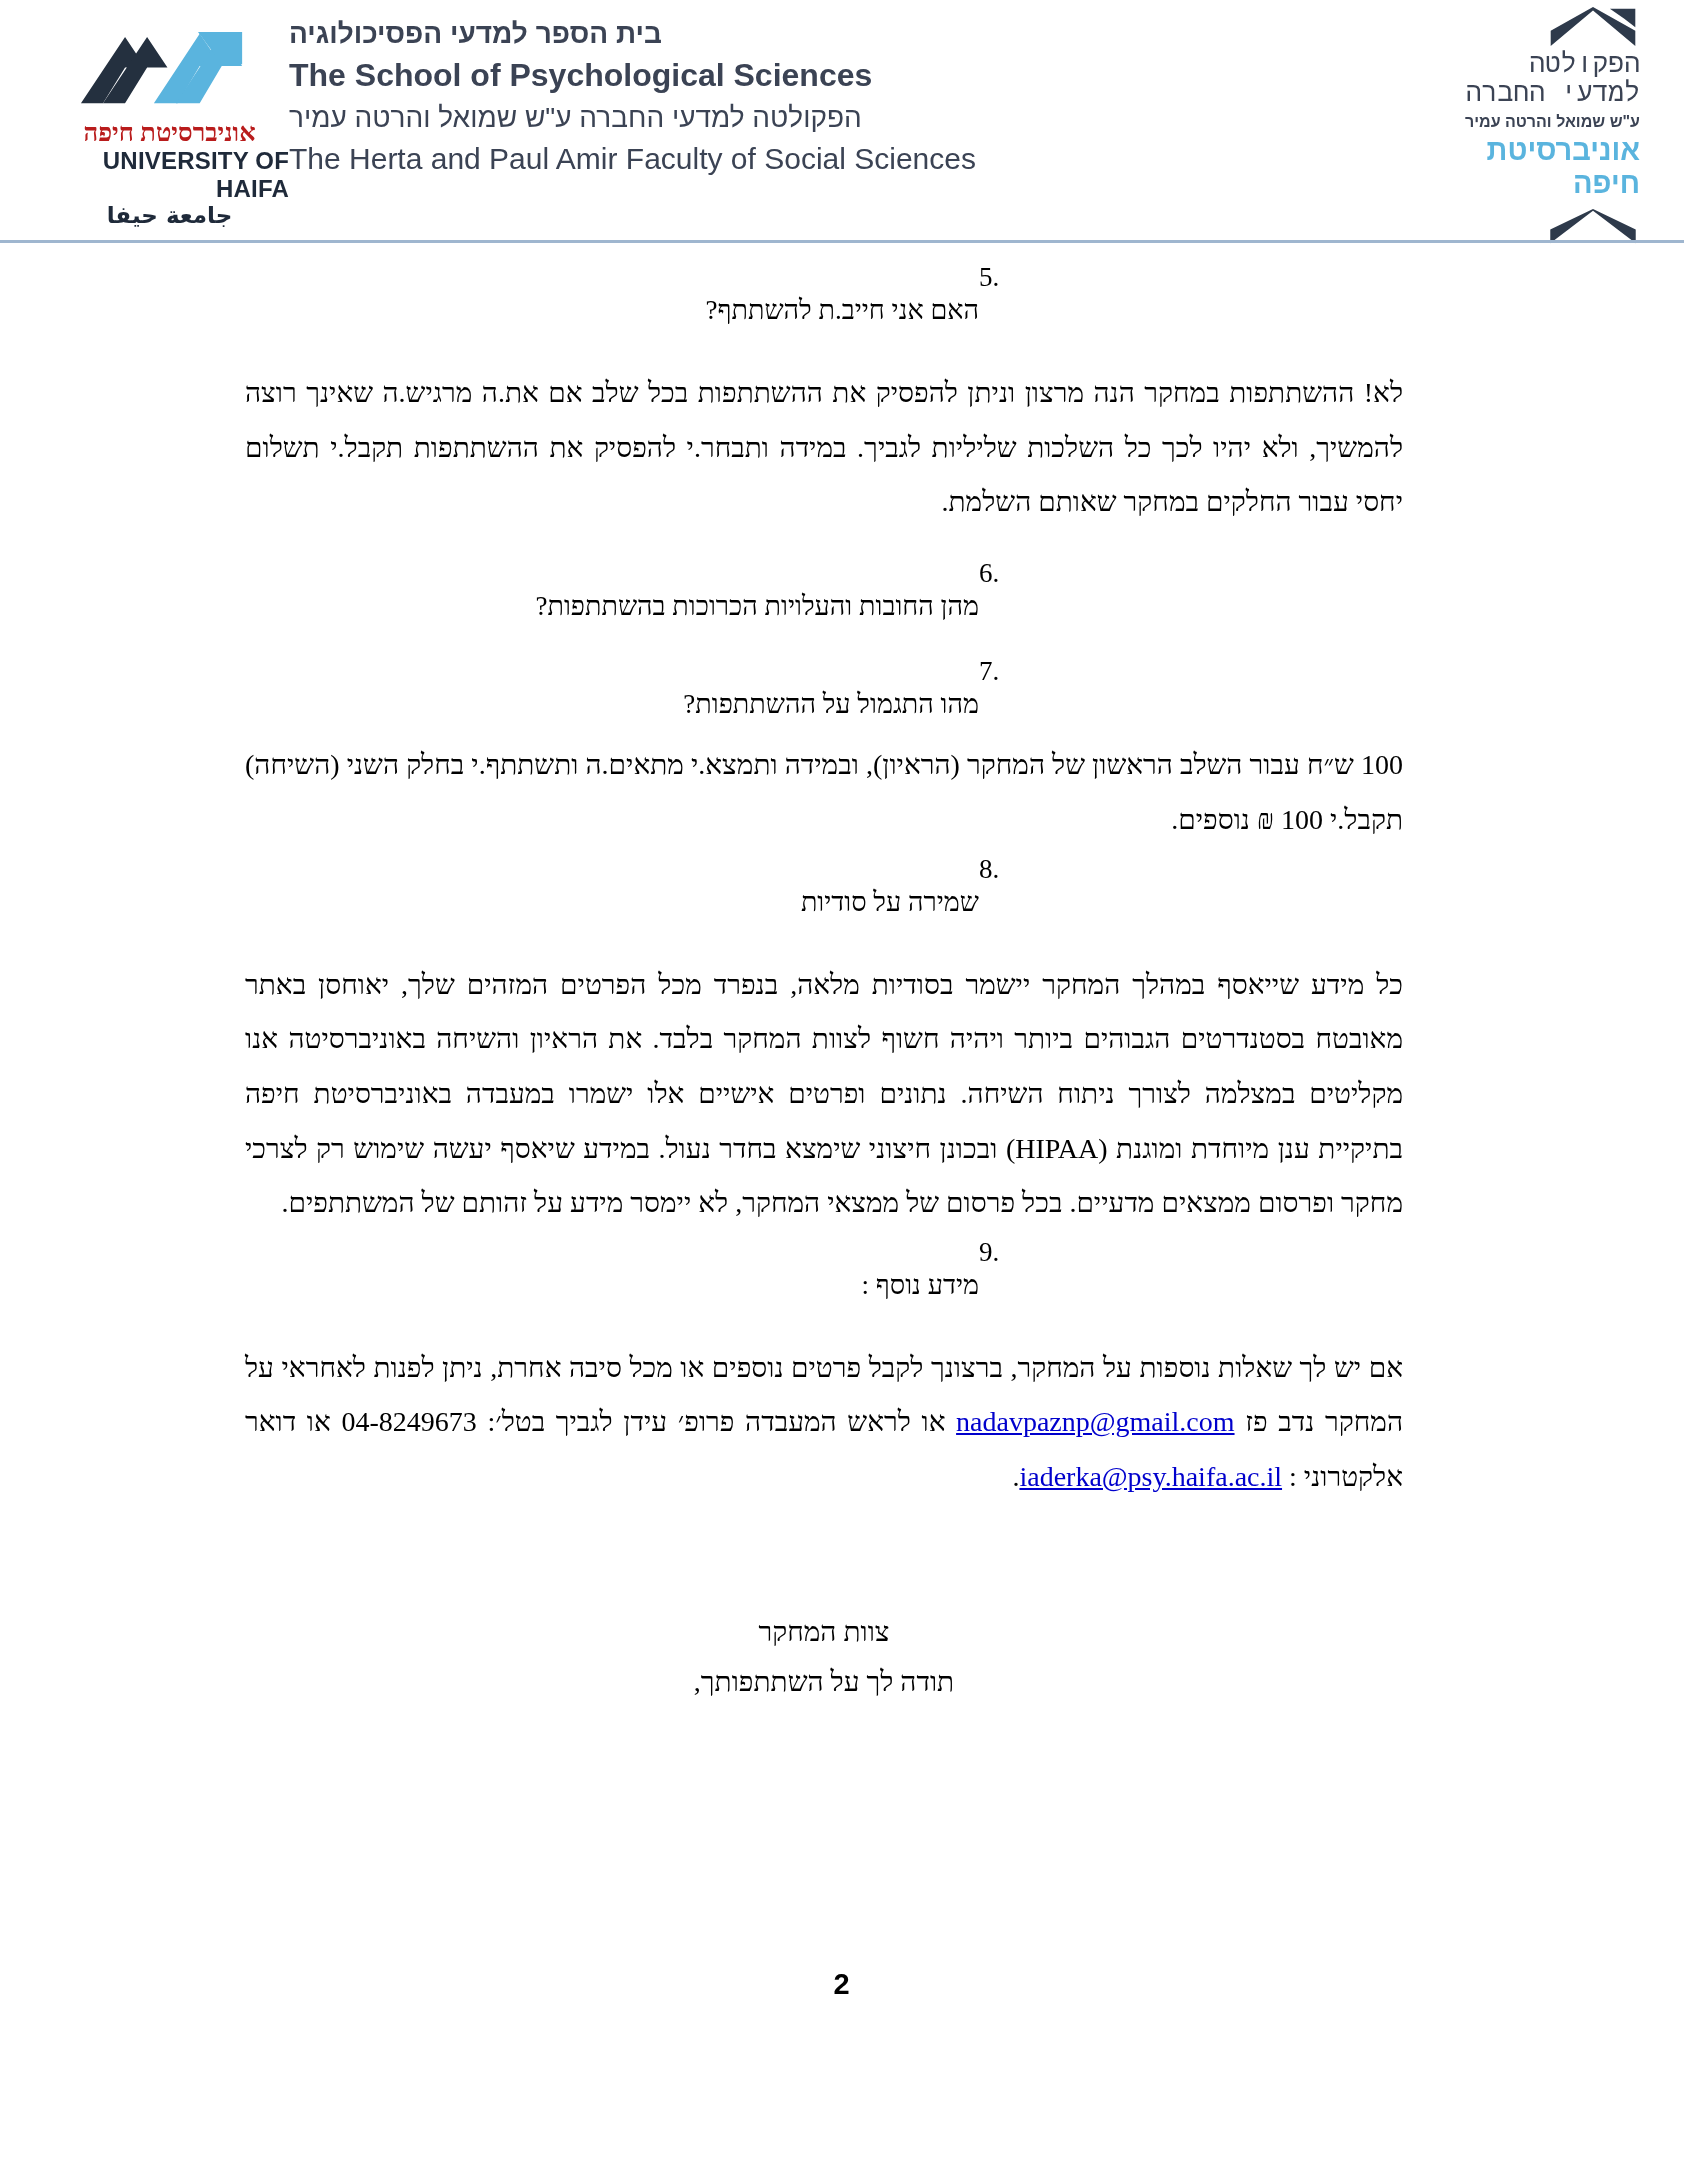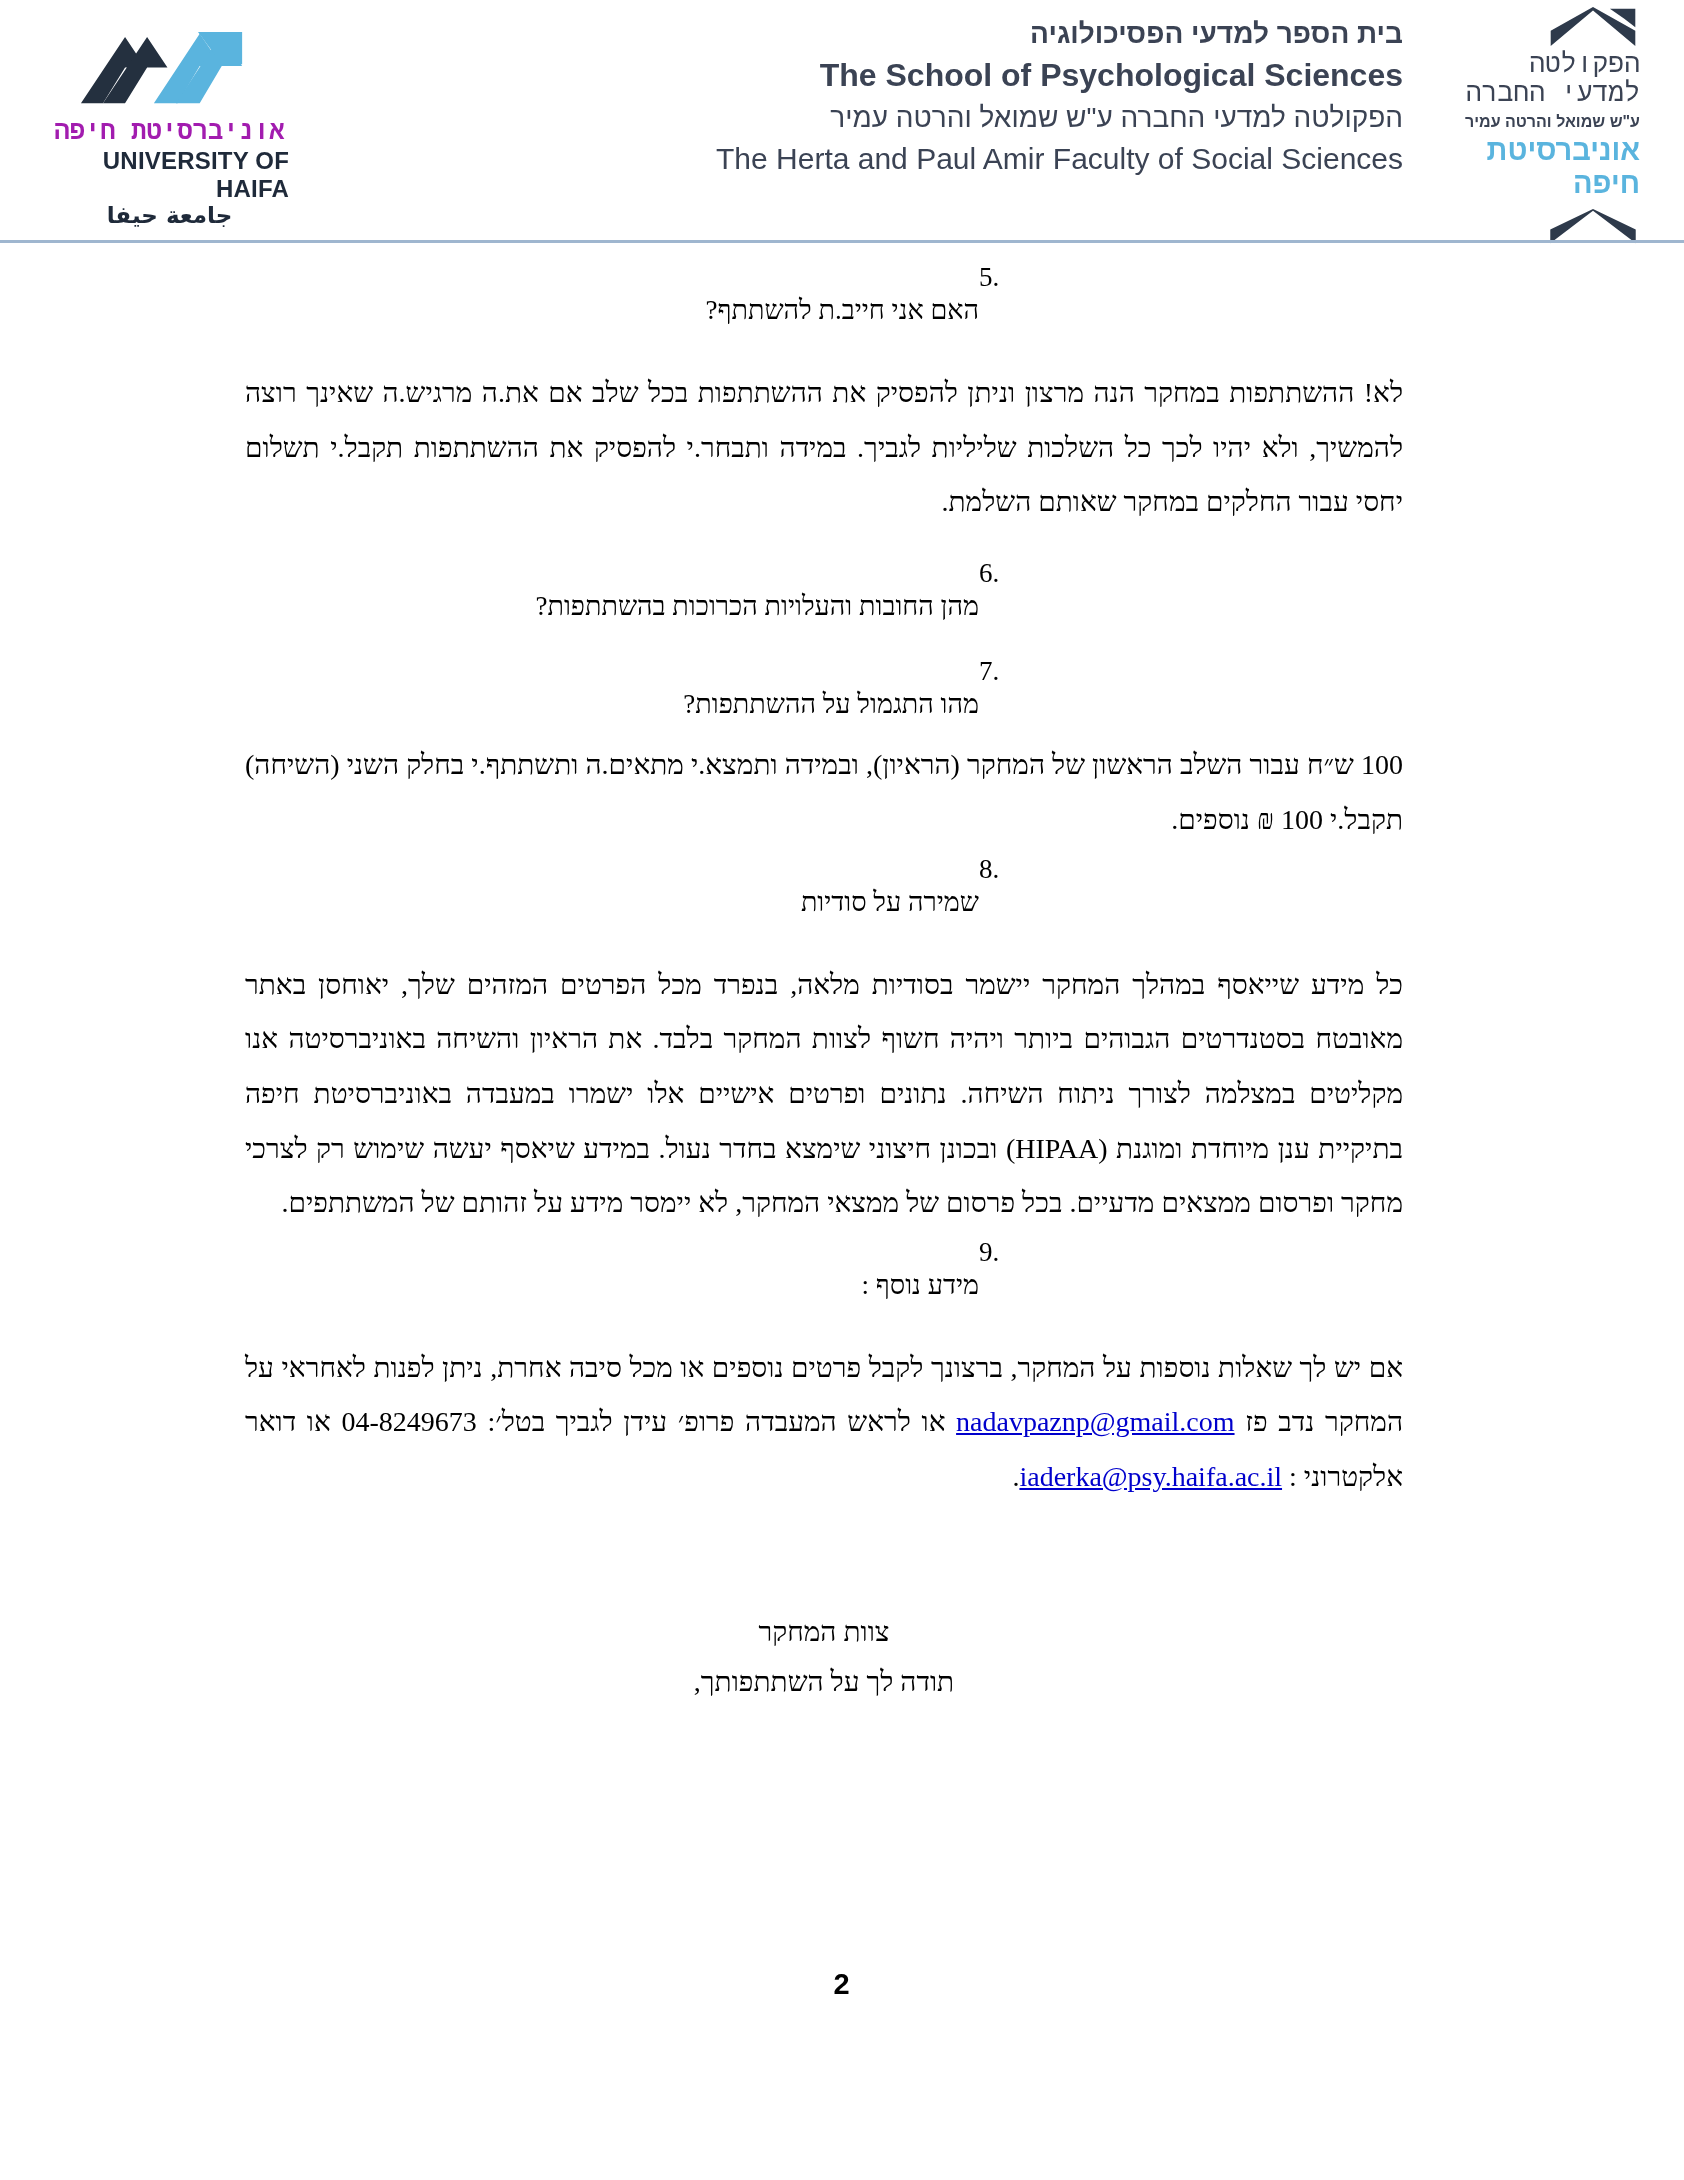--- a/index.html
+++ b/index.html
@@ -44,24 +44,24 @@
     box-sizing: border-box;
     text-align: center;
   }
   .uoh-mark {
     width: 196px;
     height: 95px;
     margin: 0 auto 8.5px auto;
     display: block;
   }
   .uoh-he {
-    font-family: Liberation Mono, monospace;
+    font-family: Liberation Serif, serif;
     font-weight: bold;
     font-size: 25.6px;
-    color: #a21caf;
+    color: #b91c1c;
     letter-spacing: 0px;
     line-height: 1.1;
     direction: rtl;
   }
   .uoh-en {
     font-family: "Liberation Sans", sans-serif;
     font-weight: bold;
     font-size: 24px;
     color: #1f2a3a;
     line-height: 1.15;
@@ -74,21 +74,21 @@
     font-size: 23px;
     color: #1f2a3a;
     line-height: 1.2;
     direction: rtl;
   }
 
   
   .center-block {
     flex: 1 1 auto;
     padding-top: 15.3px;
-    text-align: right;
+    text-align: left;
     color: #3b4354;
   }
   .ctr-he-1 {
     font-family: "Liberation Sans", sans-serif;
     font-weight: bold;
     font-size: 28px;
     direction: rtl;
     line-height: 1.35;
     color: #3b4354;
   }

